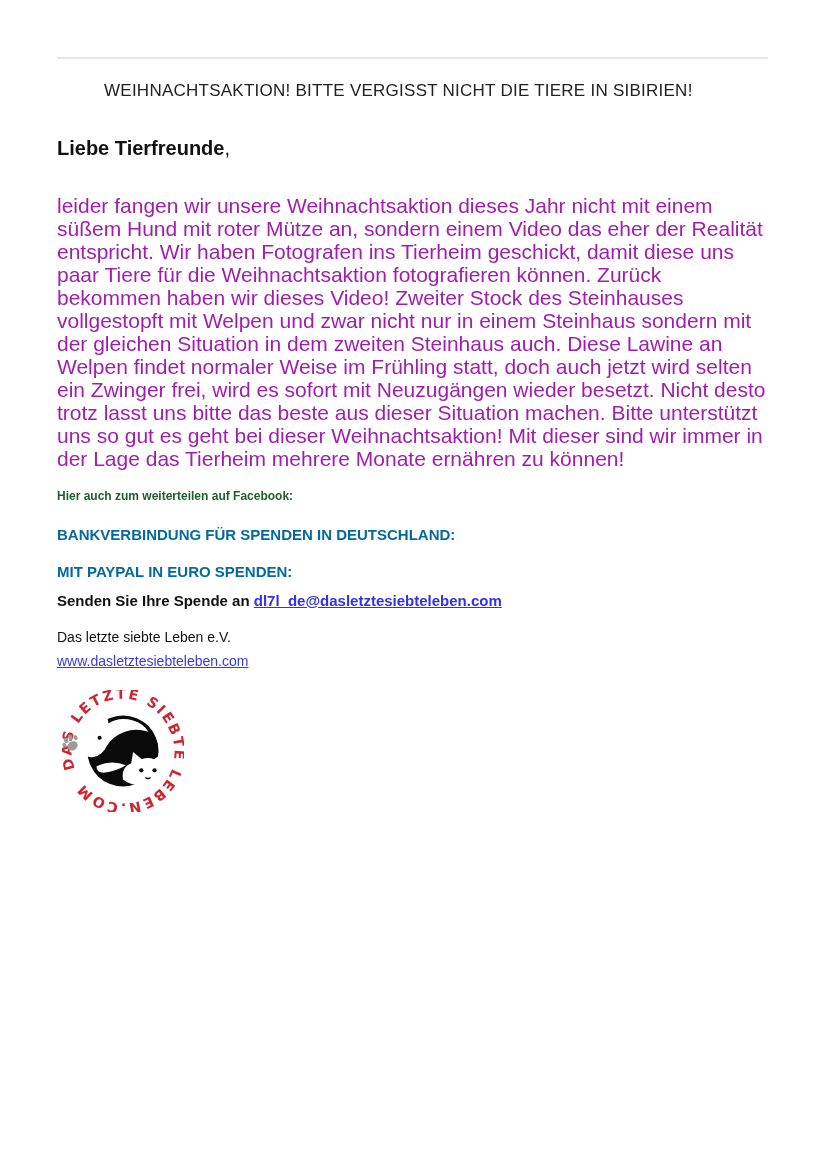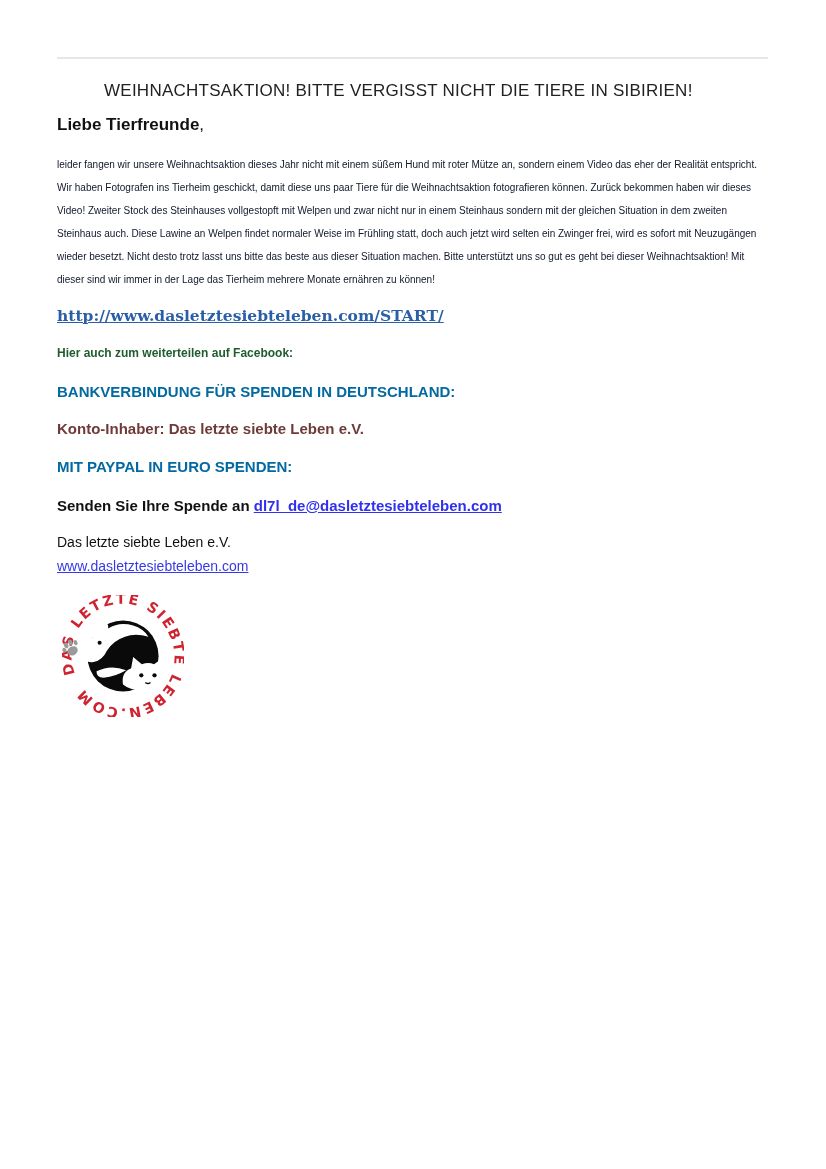--- a/index.html
+++ b/index.html
@@ -9,25 +9,25 @@
     font-family:"Liberation Sans",sans-serif;color:#1f1f1f;
   }
   .top-rule{
     border:none;border-top:2px solid #e7e7e7;margin:57px 0 0 0;
   }
   p{margin:14.5px 0 0 0;}
   .subject{
     margin-top:22px;font-size:17px;letter-spacing:.25px;color:#222222;margin-left:47px;
   }
   .salutation{
-    margin-top:12px;font-size:17px;font-weight:bold;color:#111111;line-height:23px;
+    margin-top:36px;font-size:20px;font-weight:bold;color:#111111;line-height:23px;
   }
   .salutation .comma{font-weight:normal;}
   .body-text{
-    margin-top:17px;font-size:10px;line-height:23px;color:#0f172a;
+    margin-top:34px;font-size:21px;line-height:23px;color:#a21caf;
   }
   .start-p{margin-top:13px;line-height:23px;}
   .start-link{
     font-family:"DejaVu Serif","Liberation Serif",serif;
     font-size:15.5px;font-weight:bold;color:#2a5fa8;
     text-decoration:underline;cursor:pointer;
   }
   .green-heading{
     margin-top:15px;font-size:12px;font-weight:bold;color:#1f5c2e;line-height:23px;
   }
@@ -35,21 +35,21 @@
   .fb-link,.web-link{
     font-size:15px;color:#3639e8;text-decoration:underline;cursor:pointer;
   }
   .red-heading{
     margin-top:14.5px;font-size:15px;font-weight:bold;color:#0369a1;line-height:23px;
   }
   .maroon-line{
     margin-top:14.5px;font-size:15px;font-weight:bold;color:#6f3b39;line-height:23px;
   }
   .paypal-line{
-    margin-top:16px;font-size:15px;font-weight:bold;color:#111111;line-height:23px;
+    margin-top:6px;font-size:15px;font-weight:bold;color:#111111;line-height:23px;
   }
   .email-link{
     font-size:15px;font-weight:bold;color:#3030ee;text-decoration:underline;cursor:pointer;
   }
   .footer-org{
     margin-top:15px;font-size:14px;font-weight:normal;color:#111111;line-height:20px;
   }
   .footer-web{margin-top:4px;line-height:20px;}
   .footer-web .web-link{font-size:14px;}
   .logo-wrap{margin:19px 0 0 5px;width:122px;height:122px;}
@@ -60,29 +60,27 @@
 <div class="page">
 
   <hr class="top-rule">
 
   <div class="subject">WEIHNACHTSAKTION! BITTE VERGISST NICHT DIE TIERE IN SIBIRIEN!</div>
 
   <p class="salutation"><span>Liebe Tierfreunde</span><span class="comma">,</span></p>
 
   <p class="body-text">leider fangen wir unsere Weihnachtsaktion dieses Jahr nicht mit einem süßem Hund mit roter Mütze an, sondern einem Video das eher der Realität entspricht. Wir haben Fotografen ins Tierheim geschickt, damit diese uns paar Tiere für die Weihnachtsaktion fotografieren können. Zurück bekommen haben wir dieses Video! Zweiter Stock des Steinhauses vollgestopft mit Welpen und zwar nicht nur in einem Steinhaus sondern mit der gleichen Situation in dem zweiten Steinhaus auch. Diese Lawine an Welpen findet normaler Weise im Frühling statt, doch auch jetzt wird selten ein Zwinger frei, wird es sofort mit Neuzugängen wieder besetzt. Nicht desto trotz lasst uns bitte das beste aus dieser Situation machen. Bitte unterstützt uns so gut es geht bei dieser Weihnachtsaktion! Mit dieser sind wir immer in der Lage das Tierheim mehrere Monate ernähren zu können!</p>
 
-  <p class="start-p"><a class="start-link">http://www.dasletztesiebteleben.com/START/</a></p>
 
   <p class="green-heading">Hier auch zum weiterteilen auf Facebook:</p>
 
 
   <p class="red-heading">BANKVERBINDUNG FÜR SPENDEN IN DEUTSCHLAND:</p>
 
 
-  <p class="maroon-line">Konto-Inhaber: Das letzte siebte Leben e.V.</p>
 
 
   <p class="red-heading">MIT PAYPAL IN EURO SPENDEN:</p>
 
   <p class="paypal-line"><span>Senden Sie Ihre Spende an </span><a class="email-link">dl7l_de@dasletztesiebteleben.com</a></p>
 
   <p class="footer-org">Das letzte siebte Leben e.V.</p>
 
   <p class="footer-web"><a class="web-link">www.dasletztesiebteleben.com</a></p>
 

